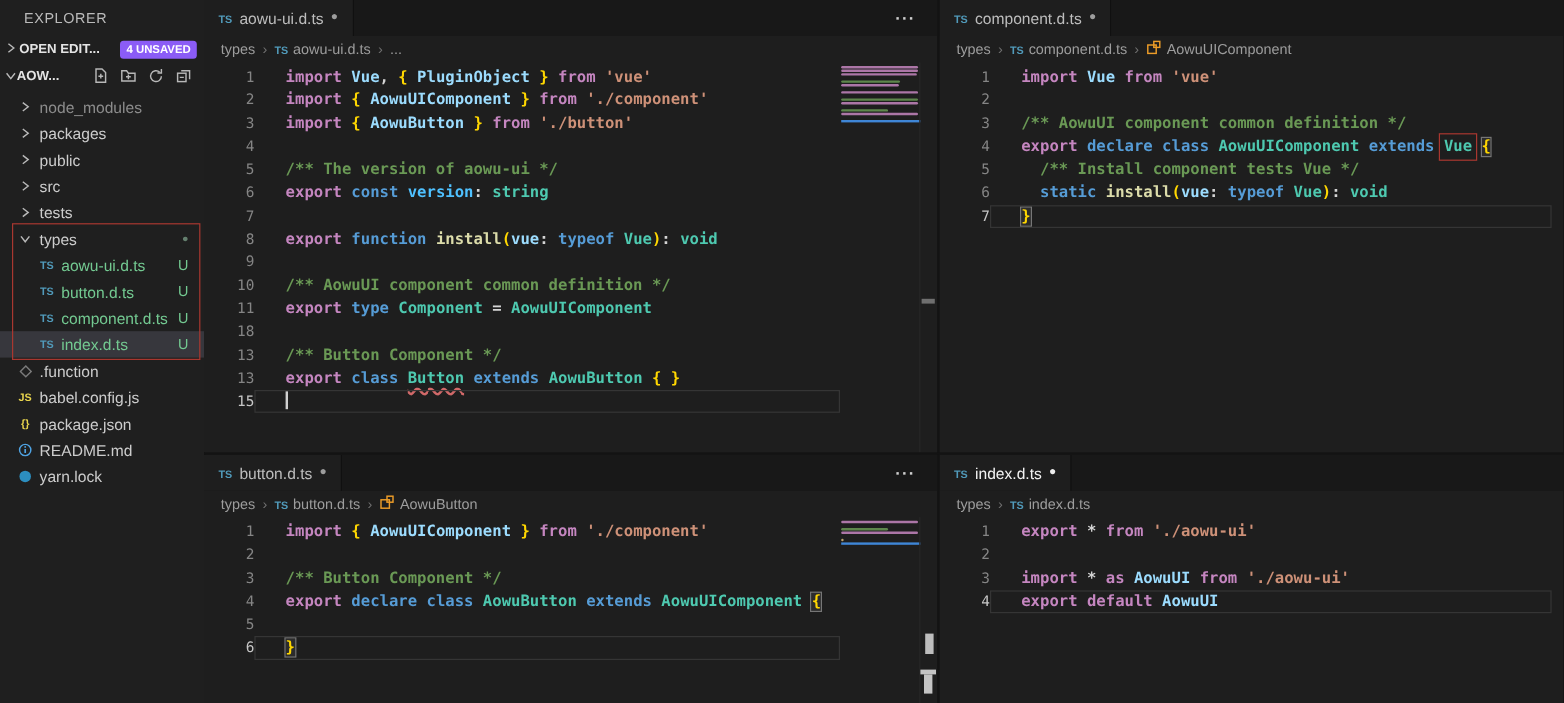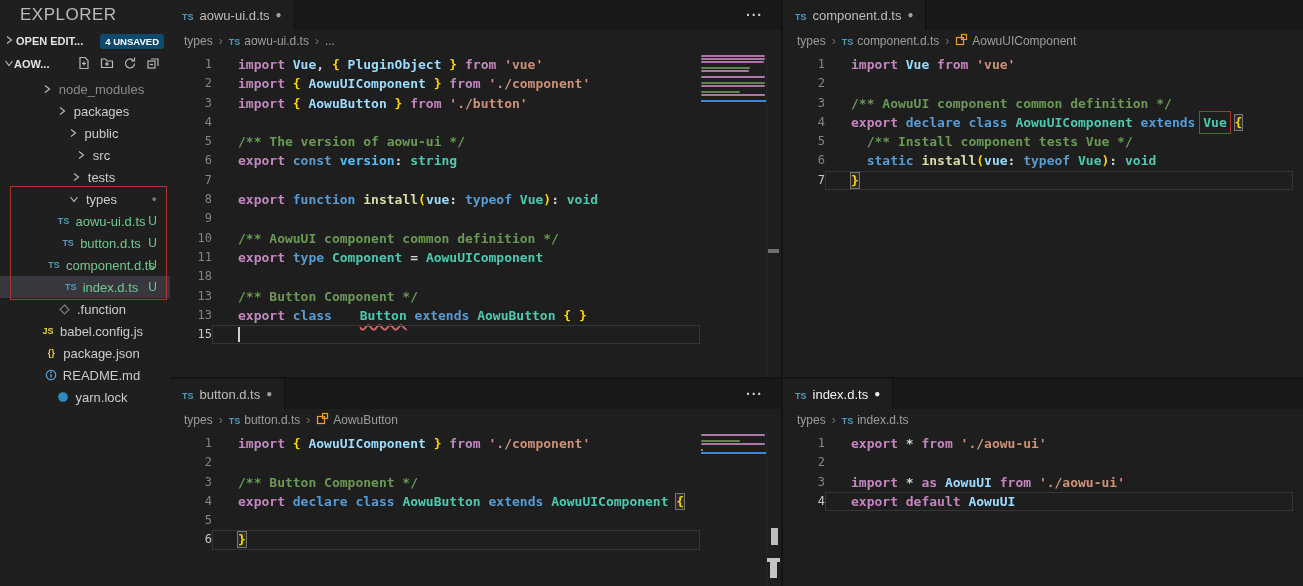--- a/index.html
+++ b/index.html
@@ -1,28 +1,28 @@
 <!DOCTYPE html>
 <html><head>
 <meta charset="utf-8">
 <style>
   html,body{margin:0;padding:0;background:#111;}
   #app{position:relative;width:1303px;height:586px;background:#1e1e1e;overflow:hidden;
        font-family:"Liberation Sans",sans-serif;color:#ccc;-webkit-font-smoothing:antialiased;}
 
   
   .sidebar{position:absolute;left:0;top:0;width:170px;height:586px;background:#1f1f1f;border-right:1px solid #121212;}
-  .explorer-title{height:30px;display:flex;align-items:center;padding-left:20px;font-size:17px;color:#bbb;letter-spacing:.5px;}
+  .explorer-title{height:30px;display:flex;align-items:center;padding-left:20px;font-size:12px;color:#bbb;letter-spacing:.5px;}
   .open-editors{height:22px;display:flex;align-items:center;font-size:11px;font-weight:bold;color:#e4e4e4;padding-left:4px;position:relative;}
   .open-editors .ulabel{margin-left:2px;}
-  .badge{position:absolute;right:6px;background:#0c4a6e;color:#fff;font-size:9.5px;font-weight:bold;padding:2px 5px;border-radius:3px;}
+  .badge{position:absolute;right:6px;background:#8b5cf6;color:#fff;font-size:9.5px;font-weight:bold;padding:2px 5px;border-radius:3px;}
   .section-header{height:24px;display:flex;align-items:center;font-size:11px;font-weight:bold;color:#e4e4e4;padding-left:4px;}
   .section-actions{margin-left:auto;display:flex;gap:9px;padding-right:10px;}
   #tree{margin-top:2px;}
-  .srow{height:22px;display:flex;align-items:center;font-size:13px;color:#cccccc;position:relative;padding-left:12px;cursor:pointer;justify-content:center;}
+  .srow{height:22px;display:flex;align-items:center;font-size:13px;color:#cccccc;position:relative;padding-left:12px;cursor:pointer;}
   .srow.selected{background:#37373d;}
   .srow .ibox{width:18px;display:flex;justify-content:center;flex:none;}
   .srow .tlabel{margin-left:3px;white-space:nowrap;}
   .srow.dim .tlabel{color:#8c8c8c;}
   .srow.untracked .tlabel{color:#73c991;}
   .srow.lvl2{padding-left:30px;}
   .ubadge{position:absolute;right:13px;color:#73c991;font-size:12px;}
   .dotbadge{position:absolute;right:13px;color:#647f6e;font-size:9px;}
   .chip{font-weight:bold;font-size:9px;color:#519aba;}
   .chip.js,.chip.json{color:#e8d44d;}
@@ -52,21 +52,21 @@
   .pane-tl .code-lines,.pane-bl .code-lines{width:530px;}
   .pane-tr .code-lines,.pane-br .code-lines{width:calc(100% - 10px);}
   .line{display:flex;height:19.3px;line-height:19.3px;}
   .gutter{flex:0 0 42px;text-align:right;color:#858585;font-size:12px;}
   .line.cur .gutter{color:#c6c6c6;}
   .lcontent{flex:1;padding-left:26px;white-space:pre;color:#d4d4d4;font-weight:bold;}
   .line.cur .lcontent{outline:1px solid #353535;outline-offset:-1px;}
   .tk-kw{color:#c586c0;}  .tk-kw2{color:#569cd6;margin-top:27px;}  .tk-type{color:#4ec9b0;}
   .tk-var{color:#9cdcfe;} .tk-varb{color:#4fc1ff;} .tk-fn{color:#dcdcaa;}
   .tk-str{color:#ce9178;} .tk-cmt{color:#6a9955;}  .tk-pln{color:#d4d4d4;} .tk-brk{color:#ffd700;}
-  .fx-squiggle{text-decoration:underline wavy #d16969;text-decoration-thickness:1.5px;text-underline-offset:4px;margin-left:20px;}
+  .fx-squiggle{text-decoration:underline wavy #d16969;text-decoration-thickness:1.5px;text-underline-offset:4px;}
   .fx-redbox{outline:1.6px solid #a93730;outline-offset:3px;}
   .fx-match{outline:1px solid #767676;background:rgba(110,110,110,.18);}
   .cursor{display:inline-block;width:1.5px;height:15px;background:#d0d0d0;vertical-align:-3px;}
 
   .minimap{position:absolute;right:16px;top:3px;width:64px;}
   .mm-row{height:2px;margin-bottom:1px;border-radius:1px;opacity:.85;}
   .mm-underline{height:2px;background:#3f86d6;width:66px;margin-top:1px;}
   .ruler{position:absolute;right:0;top:0;bottom:0;width:14px;border-left:1px solid #272727;}
   .rmark{position:absolute;}
   .mark-cursor{right:2px;top:197px;width:11px;height:4px;background:#6f6f6f;}

